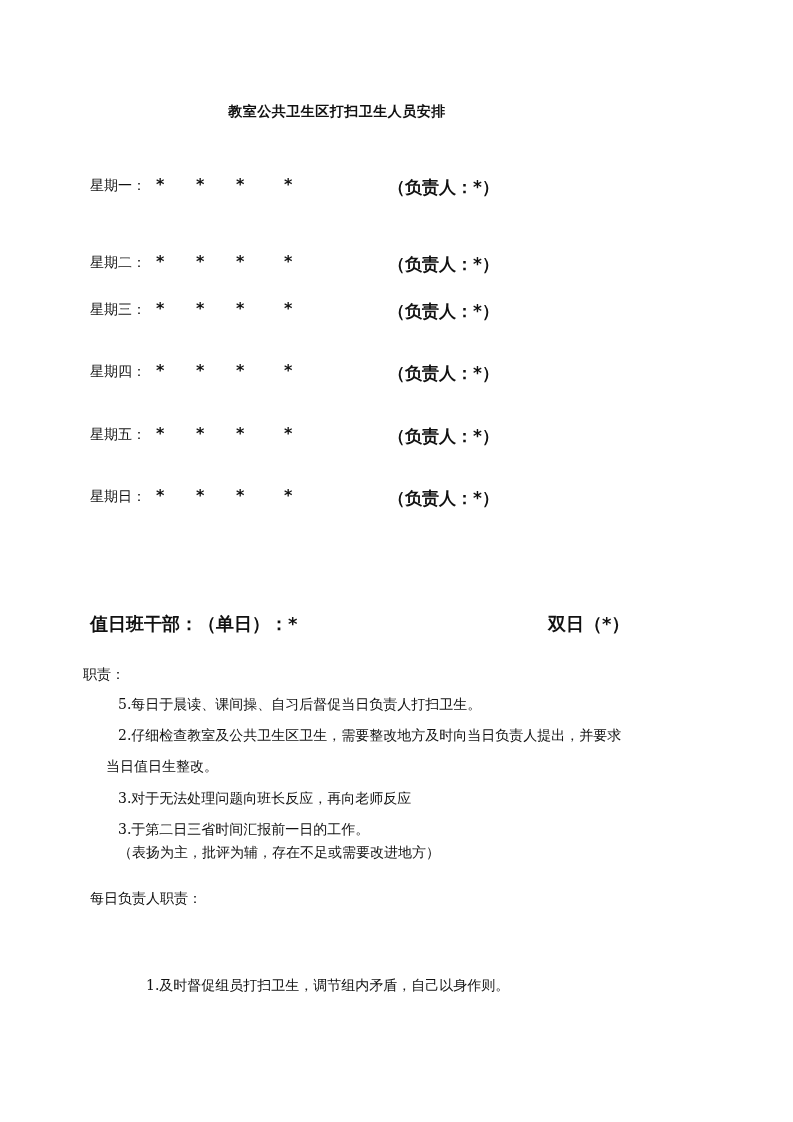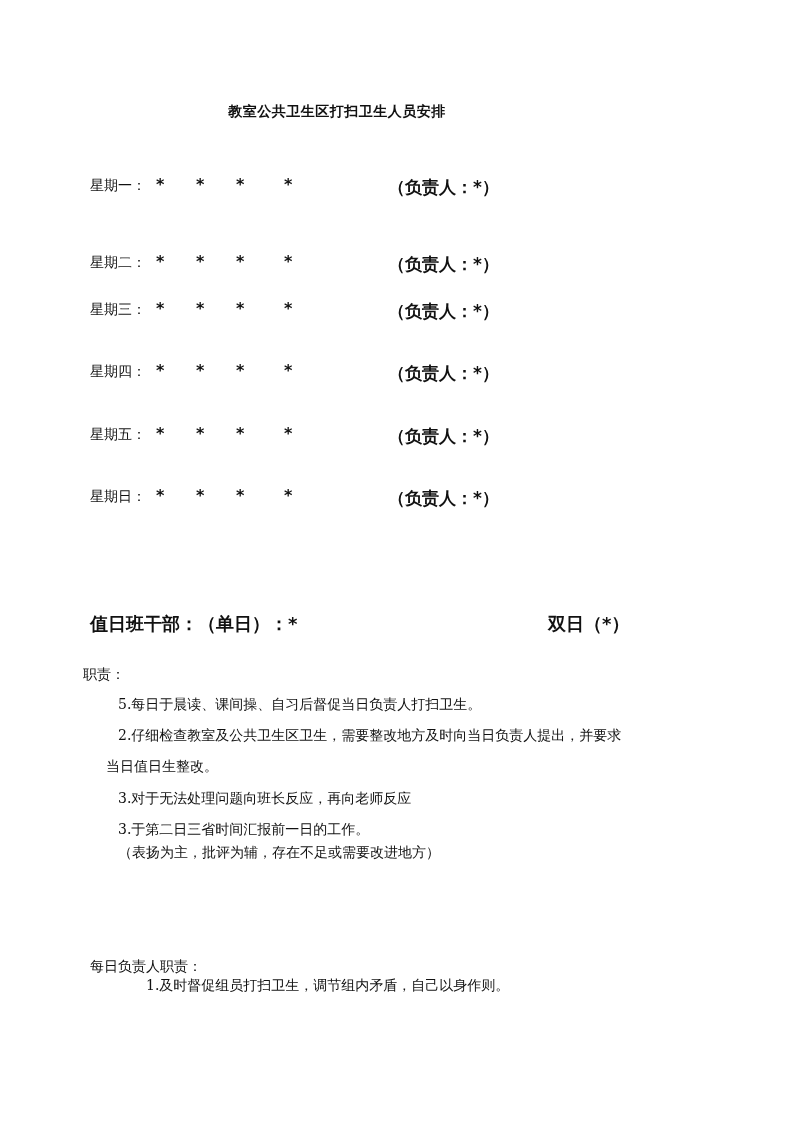--- a/index.html
+++ b/index.html
@@ -101,14 +101,14 @@
 </div>
 
 <div class="para" style="left:74px; top:666px;margin-left:9px;">职责：</div>
 <div class="para" style="left:118px; top:696px;">5.每日于晨读、课间操、自习后督促当日负责人打扫卫生。</div>
 <div class="para" style="left:118px; top:727px;">2.仔细检查教室及公共卫生区卫生，需要整改地方及时向当日负责人提出，并要求</div>
 <div class="para" style="left:90px; top:758px;margin-left:16px;">当日值日生整改。</div>
 <div class="para" style="left:118px; top:790px;">3.对于无法处理问题向班长反应，再向老师反应</div>
 <div class="para" style="left:118px; top:821px;">3.于第二日三省时间汇报前一日的工作。</div>
 <div class="para" style="left:118px; top:844px;">（表扬为主，批评为辅，存在不足或需要改进地方）</div>
 
-<div class="para" style="left:90px; top:958px;">每日负责人职责：</div>
+<div class="para" style="left:90px; top:890px;">每日负责人职责：</div>
 <div class="para" style="left:118px; top:977px;margin-left:28px;">1.及时督促组员打扫卫生，调节组内矛盾，自己以身作则。</div>
 
 </body></html>

